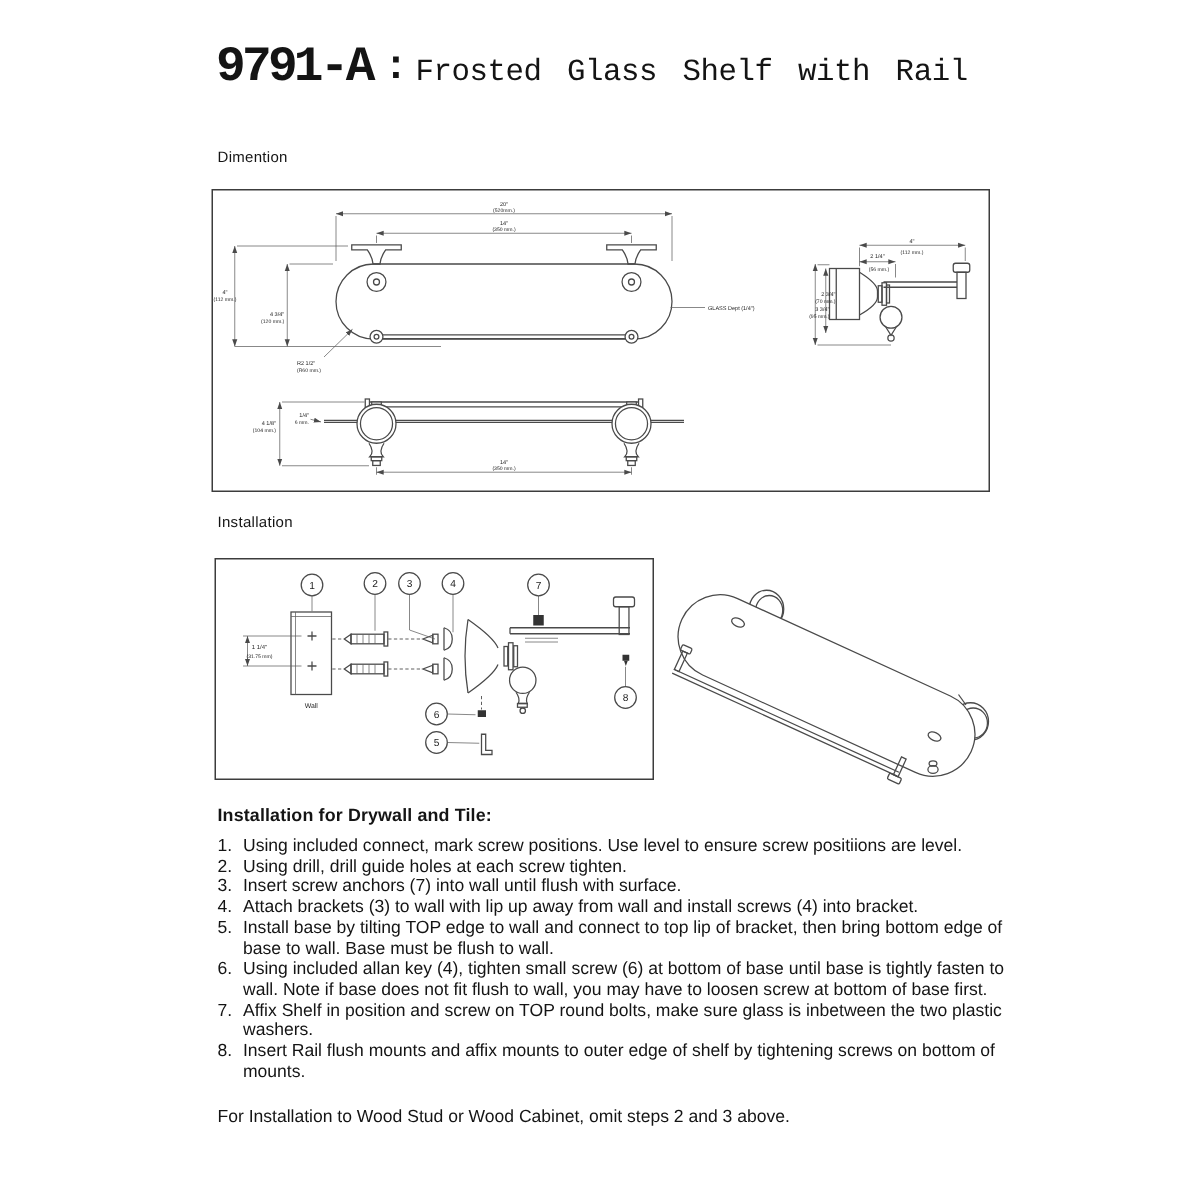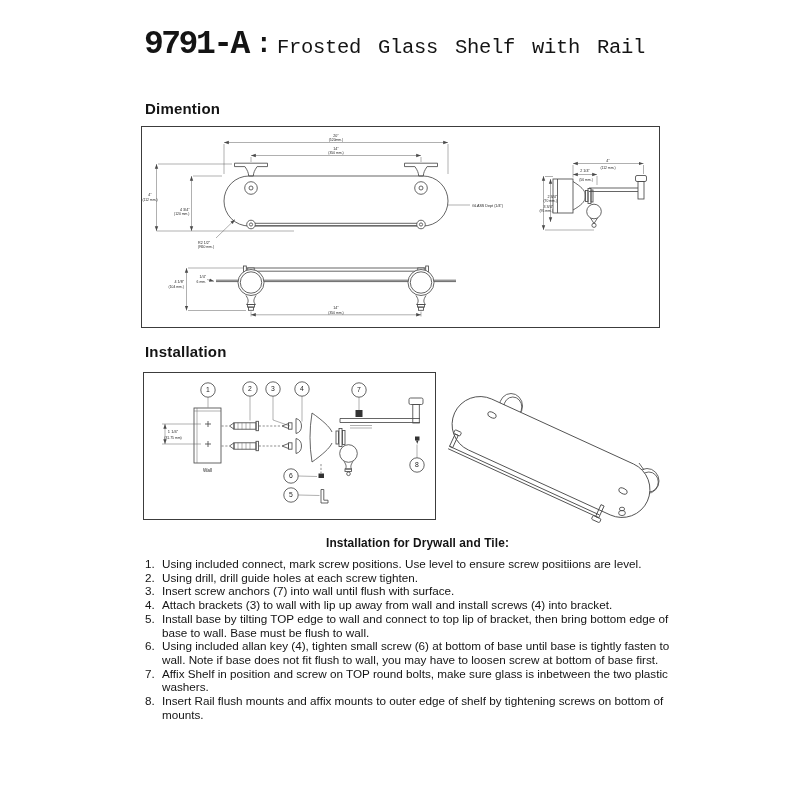--- a/index.html
+++ b/index.html
@@ -4,21 +4,21 @@
 <style>
   html,body{margin:0;padding:0;}
   body{width:800px;height:800px;background:#fff;position:relative;
        font-family:"Liberation Sans",sans-serif;color:#141414;overflow:hidden;}
 
   .title{position:absolute;left:144px;top:26px;white-space:nowrap;font-family:Liberation Mono, monospace;}
   .t-code{font-size:33px;font-weight:bold;letter-spacing:-2.5px;}
   .t-sep{font-size:27px;font-weight:bold;margin:0 5px 0 8px;vertical-align:1px;}
   .t-name{font-size:20.5px;letter-spacing:-0.3px;word-spacing:5px;}
 
-  .sec-h{position:absolute;font-weight:bold;font-size:15px;letter-spacing:0.2px;}
+  .sec-h{position:absolute;font-weight:normal;font-size:10px;letter-spacing:0.2px;}
   #h-dim{left:145px;top:100px;}
   #h-inst{left:145px;top:343px;}
 
   .frame{position:absolute;border:1.6px solid #3c3c3c;background:#fff;}
   #dim-frame{left:141px;top:126px;width:517px;height:200px;}
   #inst-frame{left:143px;top:372px;width:291px;height:146px;}
   #iso{position:absolute;left:428px;top:376px;}
   svg{display:block;}
 
   .ln{stroke:#4a4a4a;stroke-width:0.85;fill:none;}
@@ -26,21 +26,21 @@
   .lnt{stroke:#606060;stroke-width:0.5;fill:none;}
   .dsh{stroke:#606060;stroke-width:0.7;fill:none;stroke-dasharray:2.2 1.6;}
   .dk{fill:#333;stroke:none;}
   .dl{font-size:3.7px;fill:#1e1e1e;}
   .dls{font-size:3.4px;fill:#1e1e1e;}
   .dm{font-size:4px;fill:#1e1e1e;}
   .wall-t{font-size:4.6px;fill:#1e1e1e;}
   .co-t{font-size:6.8px;fill:#1e1e1e;}
 
   .instructions{position:absolute;left:145px;top:536px;width:545px;}
-  .inst-h{font-weight:bold;font-size:11.9px;margin-bottom:7px;letter-spacing:0.1px;text-align:center;}
+  .inst-h{font-weight:bold;font-size:11.9px;margin-bottom:7px;letter-spacing:0.1px;}
   .step{display:flex;font-size:11.7px;line-height:13.7px;}
   .step .num{flex:0 0 17px;width:17px;}
   .step .txt{flex:1;}
   .footnote{margin-top:17px;font-size:11.7px;}
 </style>
 </head>
 <body>
 
 <div class="title">
   <span class="t-code">9791-A</span><span class="t-sep">:</span><span class="t-name">Frosted Glass Shelf with Rail</span>
@@ -357,13 +357,14 @@
     <span class="txt">Using included allan key (4), tighten small screw (6) at bottom of base until base is tightly fasten to wall. Note if base does not fit flush to wall, you may have to loosen screw at bottom of base first.</span>
   </div>
   <div class="step">
     <span class="num">7.</span>
     <span class="txt">Affix Shelf in position and screw on TOP round bolts, make sure glass is inbetween the two plastic washers.</span>
   </div>
   <div class="step">
     <span class="num">8.</span>
     <span class="txt">Insert Rail flush mounts and affix mounts to outer edge of shelf by tightening screws on bottom of mounts.</span>
   </div>
+  <div class="footnote">For Installation to Wood Stud or Wood Cabinet, omit steps 2 and 3 above.</div>
 </div>
 
 </body></html>

